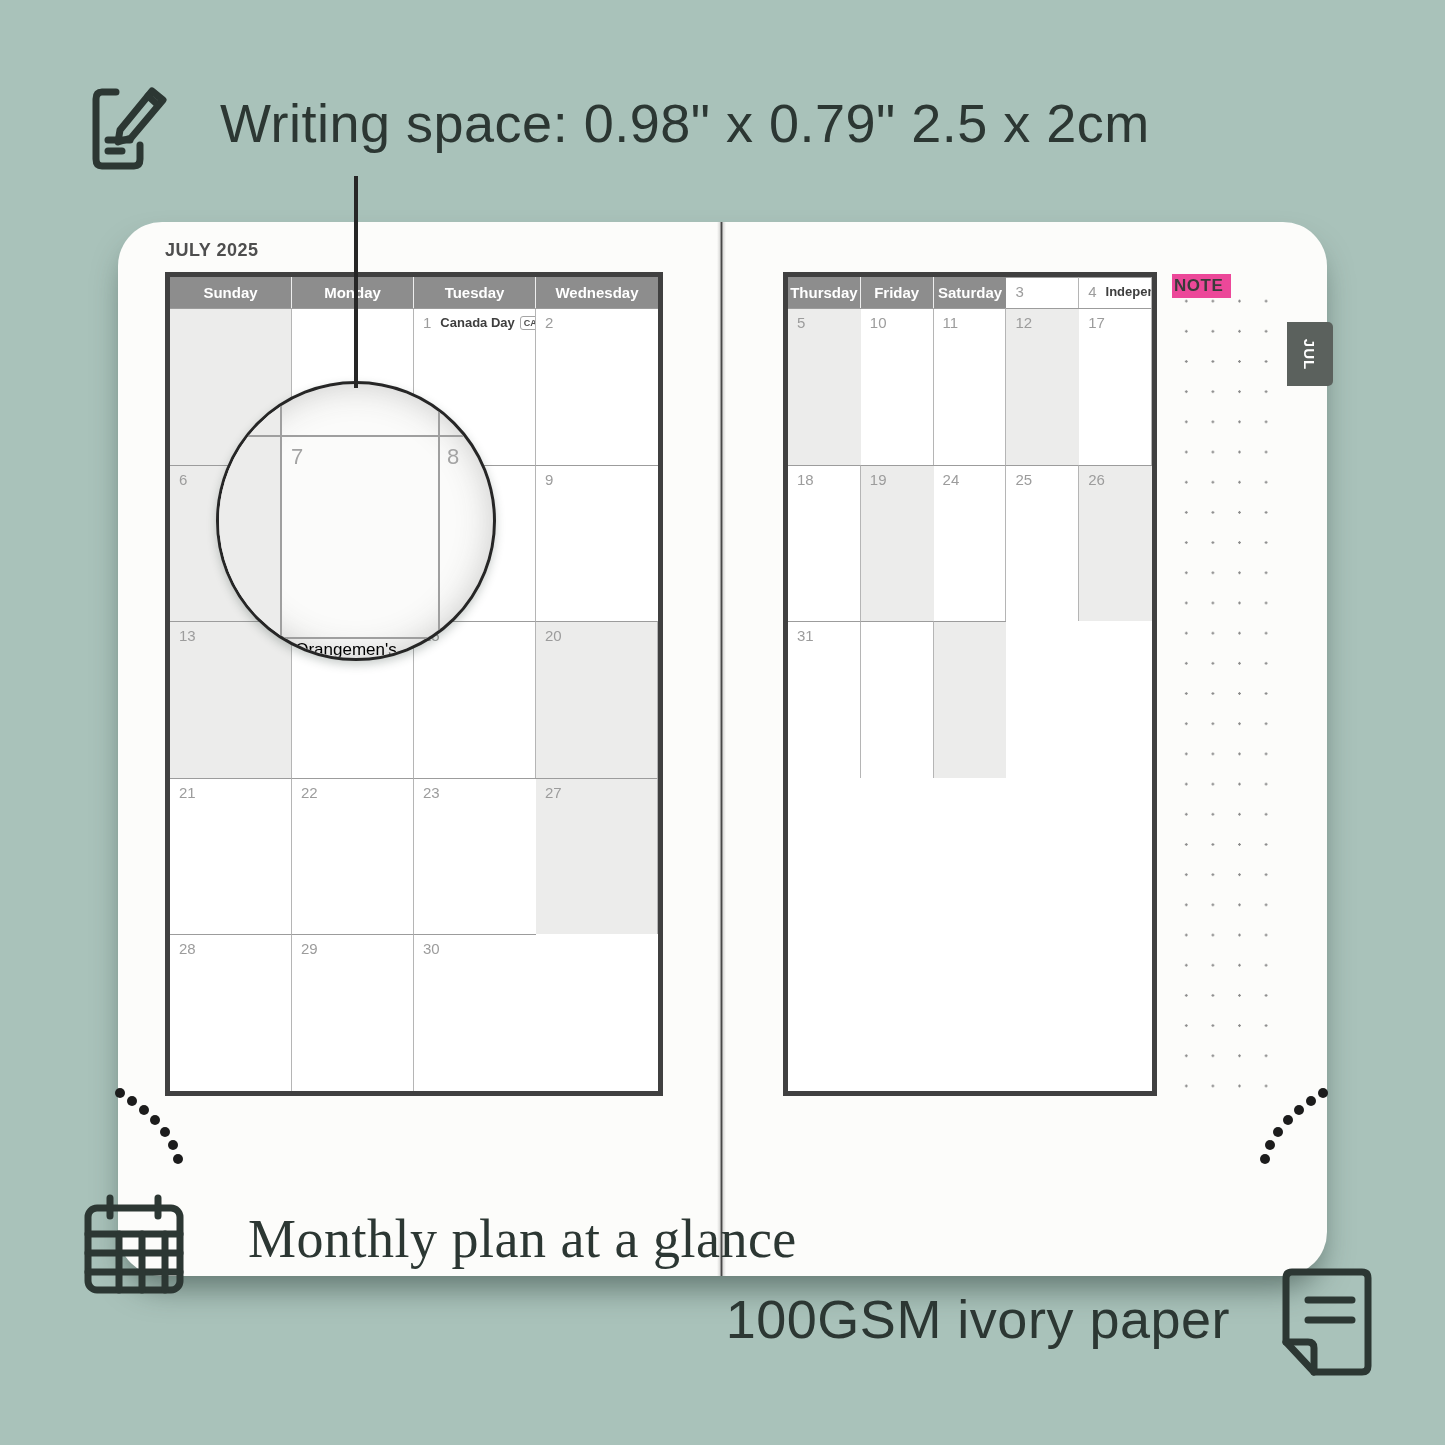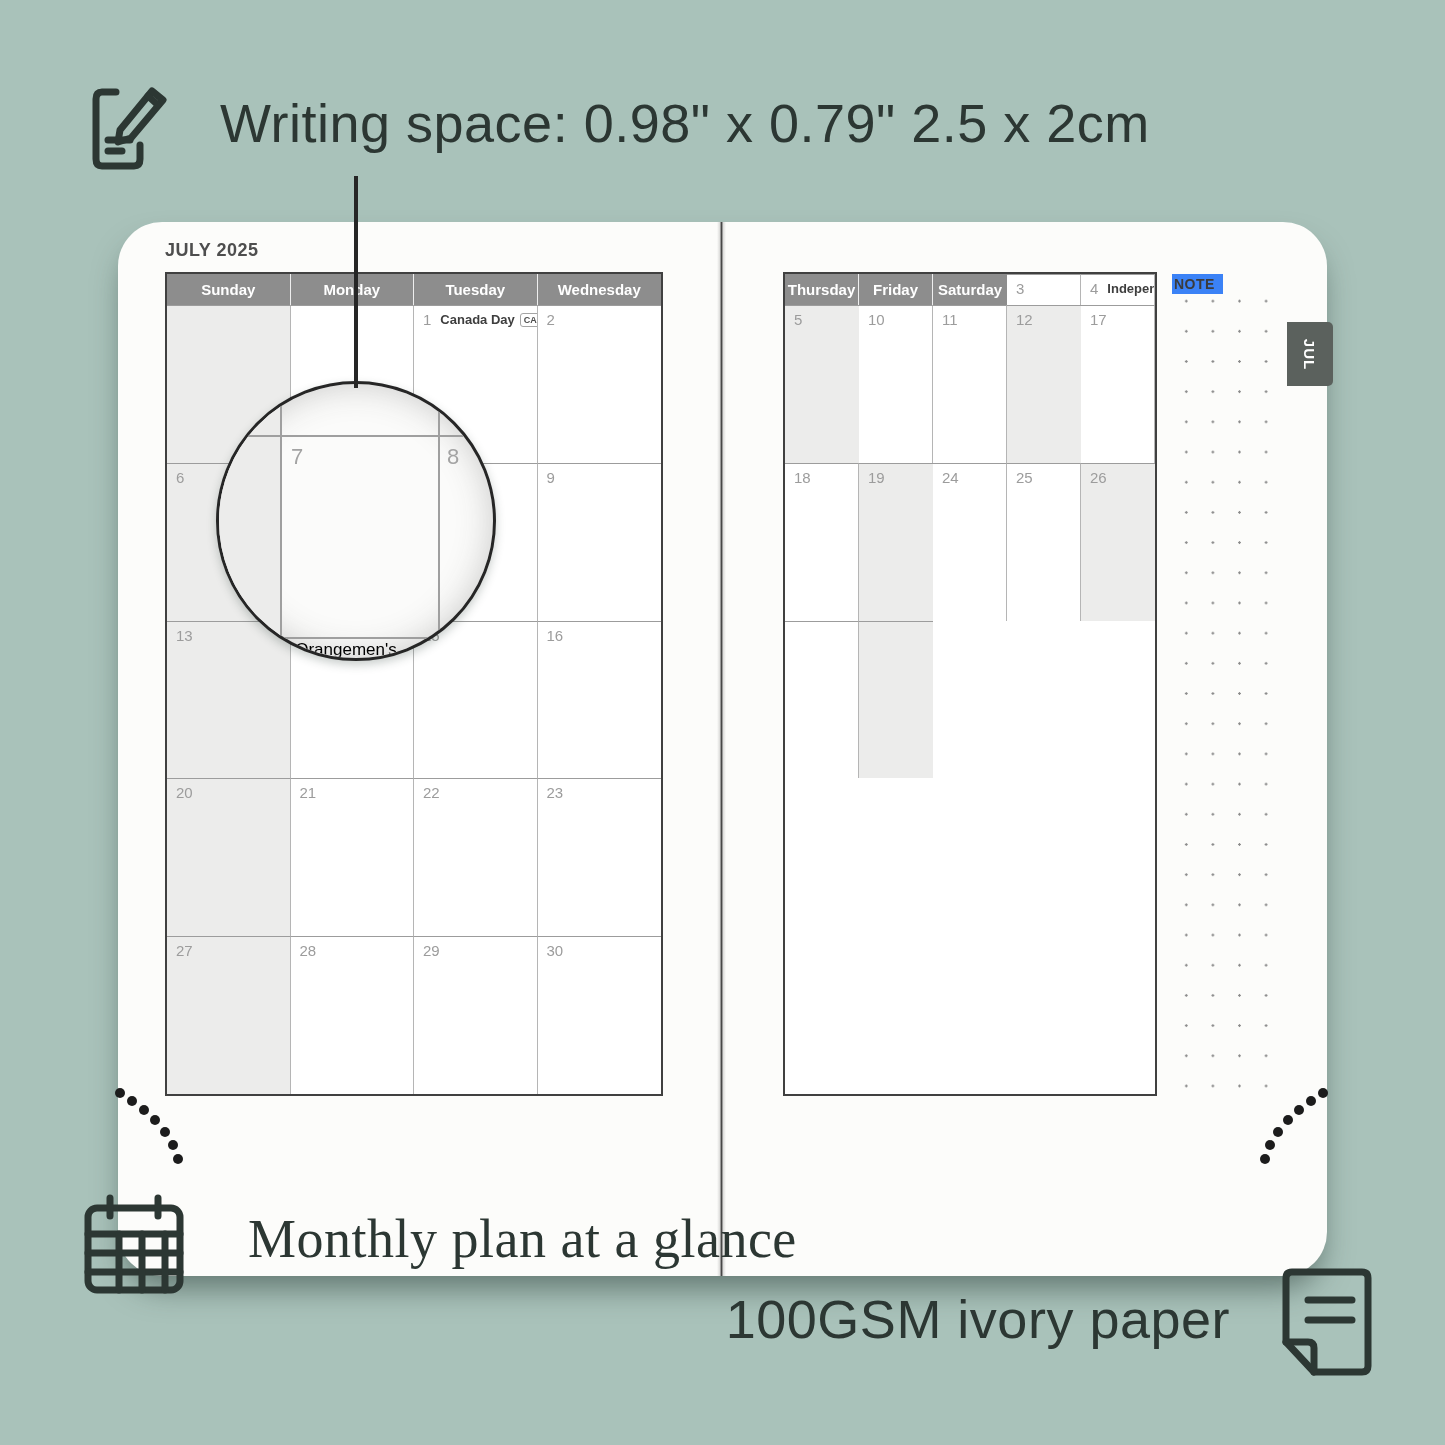--- a/index.html
+++ b/index.html
@@ -14,21 +14,21 @@
   #pointer-line { position:absolute; left:354px; top:176px; width:4px; height:212px; background:#262626; z-index:30; }
 
   
   #planner { position:absolute; left:118px; top:222px; width:1209px; height:1054px;
              background:#fcfcfa; border-radius:44px;
              box-shadow:0 18px 30px -6px rgba(40,58,52,.55); }
   #spine { position:absolute; left:599px; top:0; width:9px; height:100%;
            background:linear-gradient(90deg, rgba(0,0,0,0) 0%, rgba(0,0,0,.12) 30%, rgba(40,40,40,.85) 50%, rgba(0,0,0,.12) 70%, rgba(0,0,0,0) 100%); }
   #month-title { position:absolute; left:47px; top:18px; font-size:18px; font-weight:700; color:#4e4e4e; letter-spacing:.5px; }
 
-  .cal { position:absolute; top:50px; border:2px solid #404040; background:#fff; display:grid; }
+  .cal { position:absolute; top:50px; border:5px solid #404040; background:#fff; display:grid; }
   #cal-left  { left:47px;  width:498px; height:824px; grid-template-columns:repeat(4,1fr); grid-template-rows:31px repeat(5,1fr); }
   #cal-right { left:665px; width:374px; height:824px; grid-template-columns:repeat(5,1fr); grid-template-rows:31px repeat(5,1fr); }
 
   .hdr { background:#8d8d8d; color:#fff; font-weight:700; font-size:15px;
          display:flex; align-items:center; justify-content:center;
          border-right:1px solid rgba(255,255,255,.85); }
   .hdr.no-r { border-right:none; }
   .cell { border-top:1px solid #9c9c9c; border-right:1px solid #b5b5b5;
           padding:5px 5px 0 9px; font-size:15px; color:#9c9c9c; background:#fff; overflow:hidden; }
   .cell.no-r { border-right:none; }
@@ -36,22 +36,22 @@
   .cellrow { display:flex; align-items:flex-start; }
   .hol { font-size:13px; color:#3e3e3e; font-weight:600; margin-left:9px; margin-top:1px; white-space:nowrap; }
   .badge { display:inline-block; font-size:9px; line-height:12px; color:#4d4d4d; font-weight:600;
            border:1px solid #a5a5a5; border-radius:3px; padding:0 3px; margin-left:5px; vertical-align:1px; background:#fff; }
   .badge-below { display:block; width:max-content; margin:2px 0 0 52px; }
 
   
   #dotgrid { position:absolute; left:1051px; top:60px; width:120px; height:818px;
              background-image:radial-gradient(circle, #8b8b8b 1.3px, rgba(0,0,0,0) 1.4px);
              background-size:26.6px 30.2px; background-position:4px 4px; }
-  #note-label { position:absolute; left:1054px; top:52px; font-size:14px; font-weight:700; color:#3b3b3b;
-                background:#3b82f6; padding:2px 8px 2px 2px; letter-spacing:.5px; }
+  #note-label { position:absolute; left:1054px; top:52px; font-size:17px; font-weight:700; color:#3b3b3b;
+                background:#ec4899; padding:2px 8px 2px 2px; letter-spacing:.5px; }
 
   
   #jul-tab { position:absolute; left:1169px; top:100px; width:46px; height:64px; background:#5b615d;
              border-radius:0 5px 5px 0; display:flex; align-items:center; justify-content:center; }
   #jul-tab span { color:#fff; font-weight:700; font-size:15px; letter-spacing:1px; transform:rotate(90deg); }
 
   
   .corner-svg { position:absolute; }
   #corner-left  { left:-4px;  top:858px; }
   #corner-right { left:1139px; top:858px; }
@@ -112,21 +112,20 @@
       <div class="cell no-r"><span>2</span></div>
 
       <div class="cell shaded"><span>6</span></div>
       <div class="cell"><span>7</span></div>
       <div class="cell"><span>8</span></div>
       <div class="cell no-r"><span>9</span></div>
 
       <div class="cell shaded"><span>13</span></div>
       <div class="cell"><span>14</span></div>
       <div class="cell"><span>15</span></div>
-      <div class="cell no-r"><span>16</span></div>
 
       <div class="cell shaded"><span>20</span></div>
       <div class="cell"><span>21</span></div>
       <div class="cell"><span>22</span></div>
       <div class="cell no-r"><span>23</span></div>
 
       <div class="cell shaded"><span>27</span></div>
       <div class="cell"><span>28</span></div>
       <div class="cell"><span>29</span></div>
       <div class="cell no-r"><span>30</span></div>
@@ -151,20 +150,21 @@
       <div class="cell no-r shaded"><span>12</span></div>
 
       <div class="cell"><span>17</span></div>
       <div class="cell"><span>18</span></div>
       <div class="cell no-r shaded"><span>19</span></div>
 
       <div class="cell"><span>24</span></div>
       <div class="cell"><span>25</span></div>
       <div class="cell no-r shaded"><span>26</span></div>
 
+      <div class="cell"><span>31</span></div>
       <div class="cell"><span></span></div>
       <div class="cell no-r shaded"><span></span></div>
     </div>
 
     <div id="dotgrid"></div>
     <div id="note-label">NOTE</div>
 
     <div id="jul-tab">
       <span>JUL</span>
     </div>

